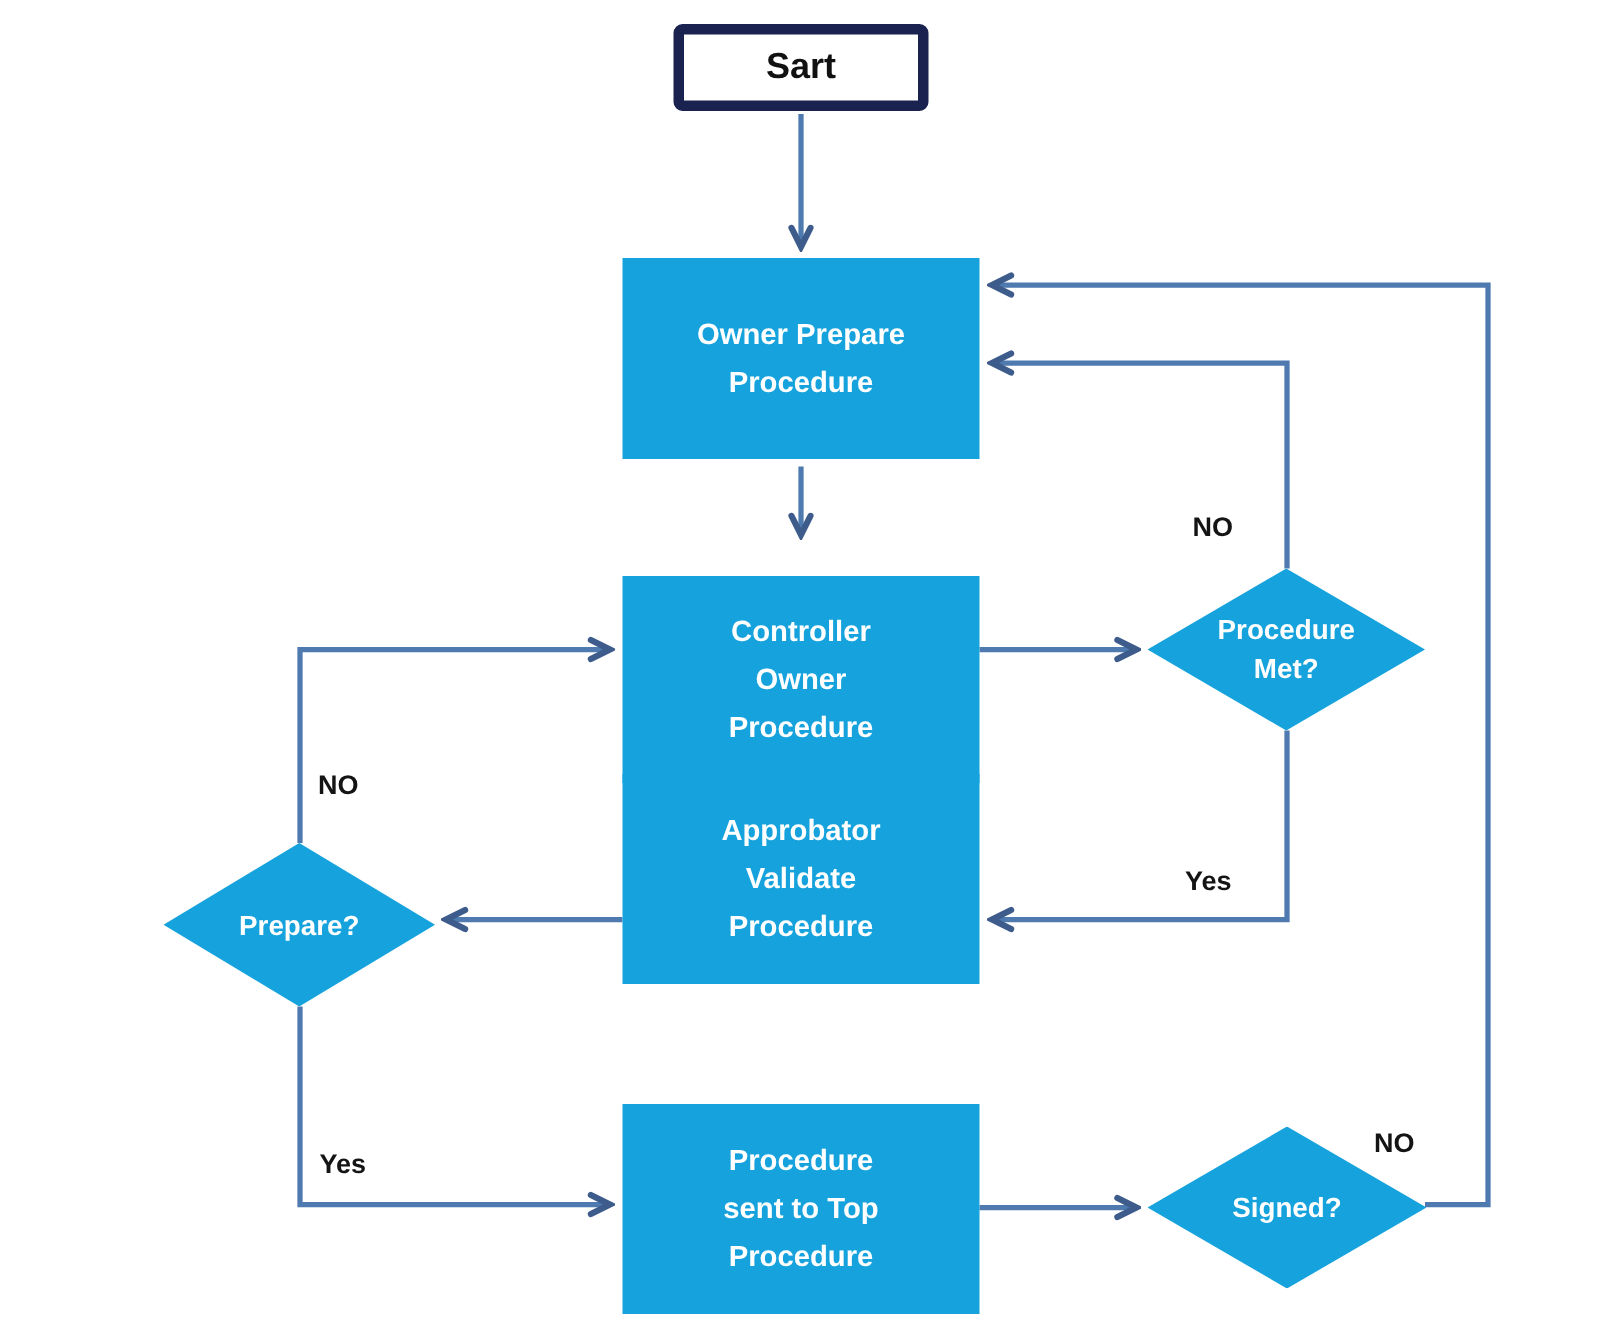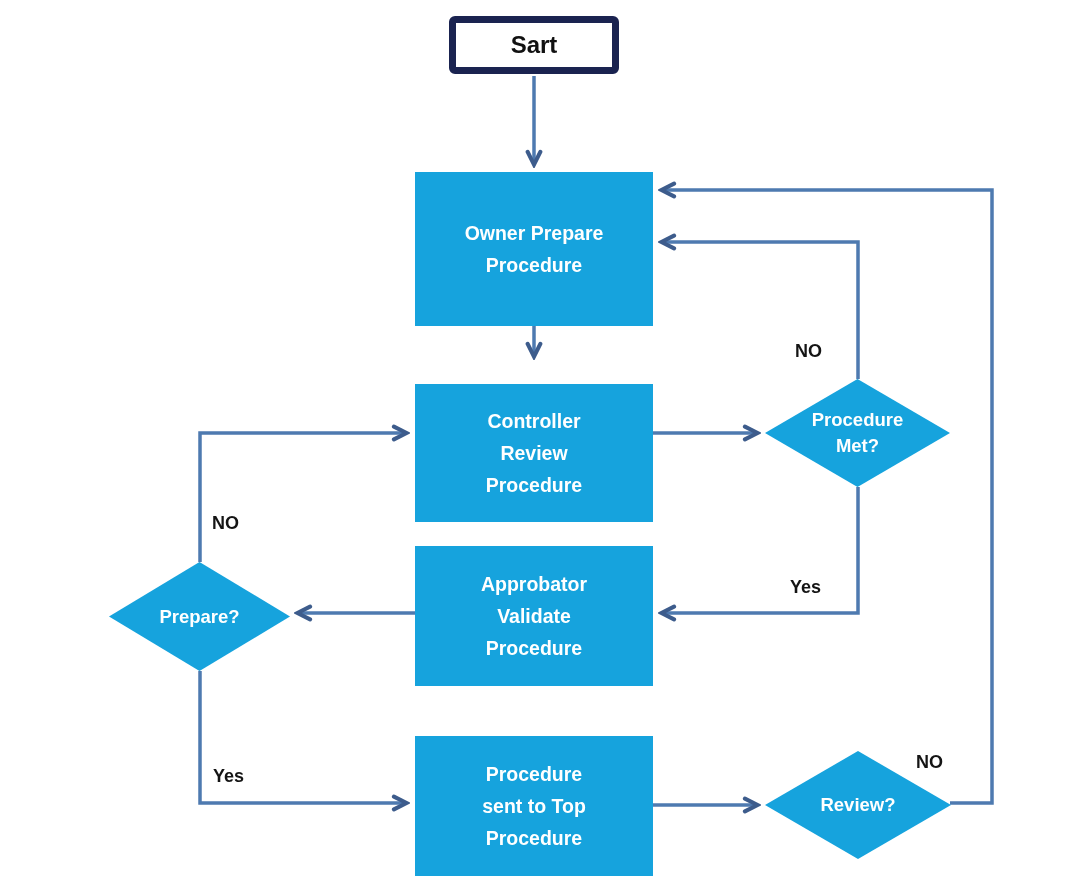--- a/index.html
+++ b/index.html
@@ -86,32 +86,32 @@
       <path d="M200,671 L200,803 L405,803" marker-end="url(#arrowhead)"></path>
       <path d="M653,805 L756,805" marker-end="url(#arrowhead)"></path>
       <path d="M950,803 L992,803 L992,190 L663,190" marker-end="url(#arrowhead)"></path>
     </g>
   </svg>
 
   <div class="start-node">
     <span>Sart</span>
   </div>
 
-  <div class="process" style="top:172px; height:154px;">
+  <div class="process" style="top:172px; height:134px;">
     <div class="ln">Owner Prepare</div>
     <div class="ln">Procedure</div>
   </div>
 
   <div class="process" style="top:364px; height:138px;margin-top:20px;">
     <div class="ln">Controller</div>
-    <div class="ln">Review</div>
+    <div class="ln">Owner</div>
     <div class="ln">Procedure</div>
   </div>
 
-  <div class="process" style="top:546px; height:140px;">
+  <div class="process" style="top:516px; height:140px;">
     <div class="ln">Approbator</div>
     <div class="ln">Validate</div>
     <div class="ln">Procedure</div>
   </div>
 
   <div class="process" style="top:736px; height:140px;">
     <div class="ln">Procedure</div>
     <div class="ln">sent to Top</div>
     <div class="ln">Procedure</div>
   </div>
@@ -119,21 +119,21 @@
   <div class="diamond" style="left:765px; top:379px; width:185px; height:108px;">
     <div class="ln">Procedure</div>
     <div class="ln">Met?</div>
   </div>
 
   <div class="diamond" style="left:109px; top:562px; width:181px; height:109px;">
     <div class="ln">Prepare?</div>
   </div>
 
   <div class="diamond" style="left:765px; top:751px; width:186px; height:108px;">
-    <div class="ln">Review?</div>
+    <div class="ln">Signed?</div>
   </div>
 
   <div class="edge-label" style="left:795px; top:338px;">NO</div>
   <div class="edge-label" style="left:790px; top:574px;">Yes</div>
   <div class="edge-label" style="left:212px; top:510px;">NO</div>
   <div class="edge-label" style="left:213px; top:763px;">Yes</div>
   <div class="edge-label" style="left:916px; top:749px;">NO</div>
 
 </div>
 

